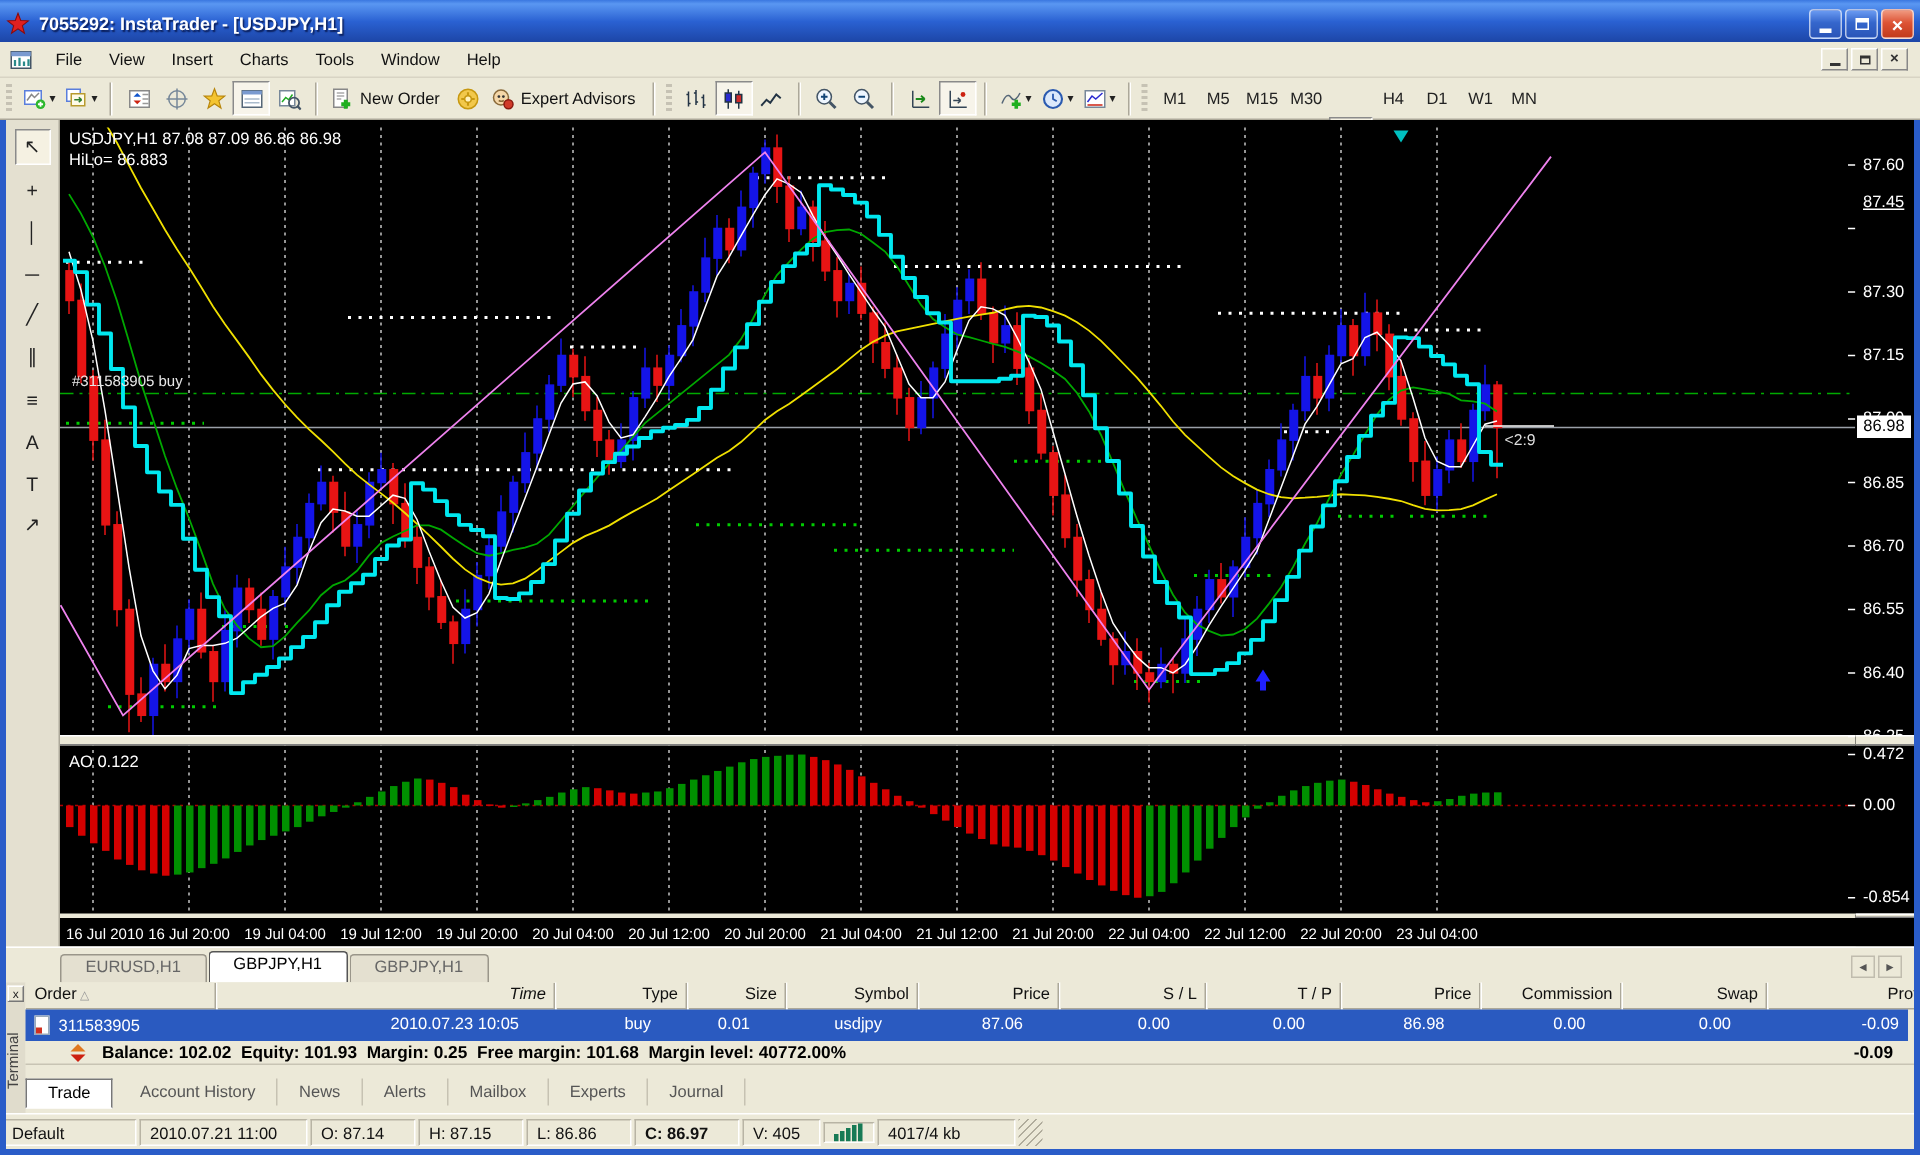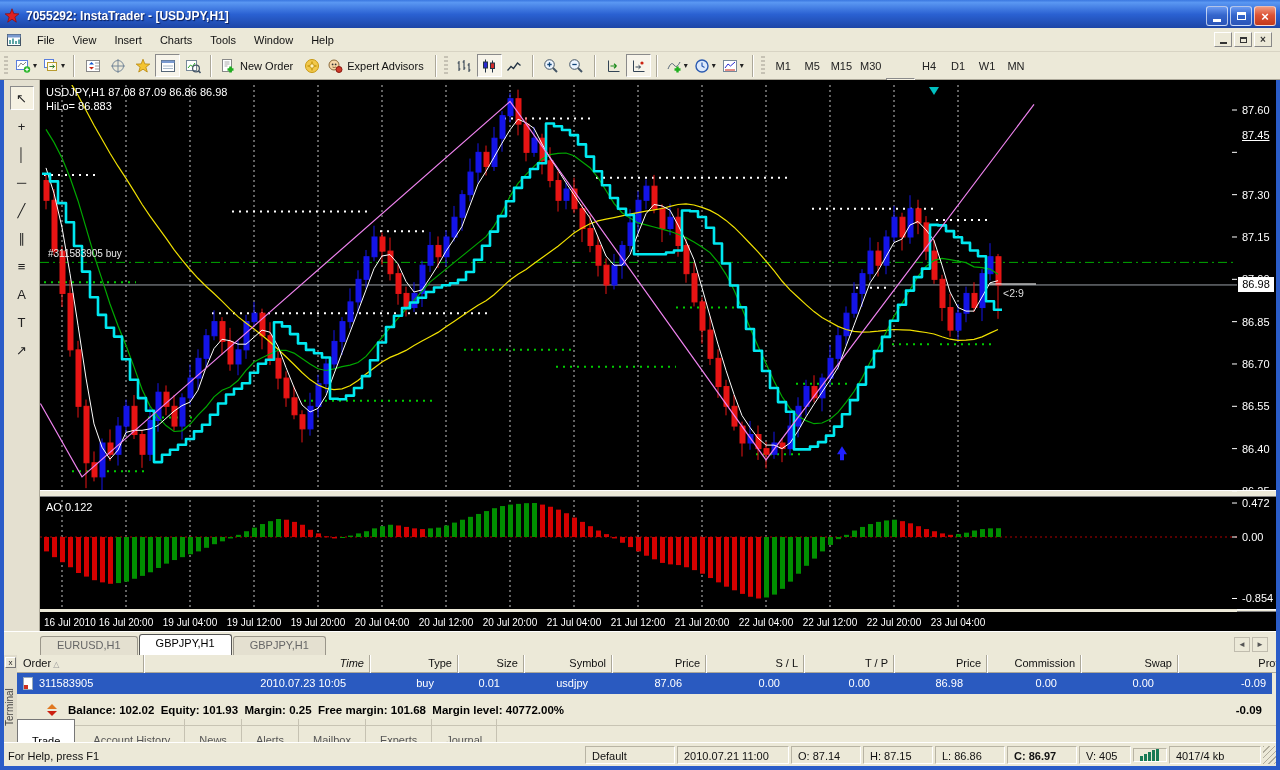--- a/index.html
+++ b/index.html
@@ -80,31 +80,31 @@
   .term-vlabel { position:absolute; left:0px; top:20px; width:13px; height:64px; color:#444; font-size:10px;
     writing-mode:vertical-rl; transform:rotate(180deg); text-align:center; }
   .term-header { position:absolute; left:13px; top:0; height:18px; display:flex; }
   .hcell { height:18px; background:#ece9d8; border-right:1px solid #fff; box-shadow:inset -1px 0 #aca899, inset 0 -1px #aca899;
     padding:2px 6px 0; color:#111; white-space:nowrap; overflow:hidden; }
   .term-row { position:absolute; left:13px; top:18px; height:21px; display:flex; background:#2a5ac0; color:#fff; }
   .rcell { height:21px; padding:4px 6px 0; white-space:nowrap; overflow:hidden; }
   .doc-icon { display:inline-block; position:relative; width:10px; height:13px; background:#fff;
     border:1px solid #9ab; margin-right:6px; vertical-align:-3px; }
   .doc-icon:after { content:""; position:absolute; left:0px; bottom:0px; width:4px; height:4px; background:#d03020; }
-  .balance-row { position:absolute; left:13px; top:39px; width:1259px; height:32px; background:#ece9d8;
+  .balance-row { position:absolute; left:13px; top:39px; width:1259px; height:16px; background:#ece9d8;
     border-bottom:1px solid #c8c4b4; display:flex; align-items:center; font-weight:bold; color:#000; font-size:11.5px; }
   .bal-icon { position:relative; width:13px; height:13px; margin:0 8px 0 30px; }
   .bal-icon .up { position:absolute; left:0; top:1px; width:0; height:0; border-left:5px solid transparent;
     border-right:5px solid transparent; border-bottom:5px solid #e07820; }
   .bal-icon .dn { position:absolute; left:0; bottom:0px; width:0; height:0; border-left:5px solid transparent;
     border-right:5px solid transparent; border-top:5px solid #cc2010; }
   .bal-profit { margin-left:auto; margin-right:14px; }
   .term-tabs { position:absolute; left:13px; top:61px; width:1259px; height:26px; display:flex;
     align-items:flex-start; padding-top:3px; }
-  .ttab { padding:15px 14px; color:#555; border-right:1px solid #c6c2b2; }
+  .ttab { padding:3px 14px; color:#555; border-right:1px solid #c6c2b2; }
   .ttab.active { background:#fff; color:#000; border:1px solid #777; border-right:1px solid #777; border-bottom:1px solid #fff; margin-right:4px; }
 
   
   .statusbar { position:absolute; left:0; top:742px; width:1280px; height:24px; background:#ece9d8;
     border-top:1px solid #fff; display:flex; align-items:center; color:#111; }
   .scell { height:18px; margin:0 1px; padding:3px 6px 0; border:1px solid; border-color:#b8b4a4 #fff #fff #b8b4a4; white-space:nowrap; overflow:hidden; }
   .scell.nob { border-color:transparent; }
   .sigbars { display:flex; align-items:flex-end; height:14px; padding-top:0; }
   .sigbars i { display:block; width:3px; margin-right:1px; background:#177a55; }
   .grip { border:none; width:16px; height:18px;
@@ -907,21 +907,20 @@
         <div class="ttab">Account History</div>
         <div class="ttab">News</div>
         <div class="ttab">Alerts</div>
         <div class="ttab">Mailbox</div>
         <div class="ttab">Experts</div>
         <div class="ttab">Journal</div>
       </div>
   </div>
 
   <div class="statusbar" id="statusbar">
-      <div class="scell nob" style="flex: 1 1 0%;">For Help, press F1</div>
       <div class="scell" style="width: 90px;">Default</div>
       <div class="scell" style="width: 112px;">2010.07.21 11:00</div>
       <div class="scell" style="width: 70px;">O: 87.14</div>
       <div class="scell" style="width: 70px;">H: 87.15</div>
       <div class="scell" style="width: 70px;">L: 86.86</div>
       <div class="scell" style="width: 70px; font-weight: bold;">C: 86.97</div>
       <div class="scell" style="width: 52px;">V: 405</div>
       <div class="scell sigbars">
         <i style="height: 5px;"></i>
         <i style="height: 7px;"></i>

